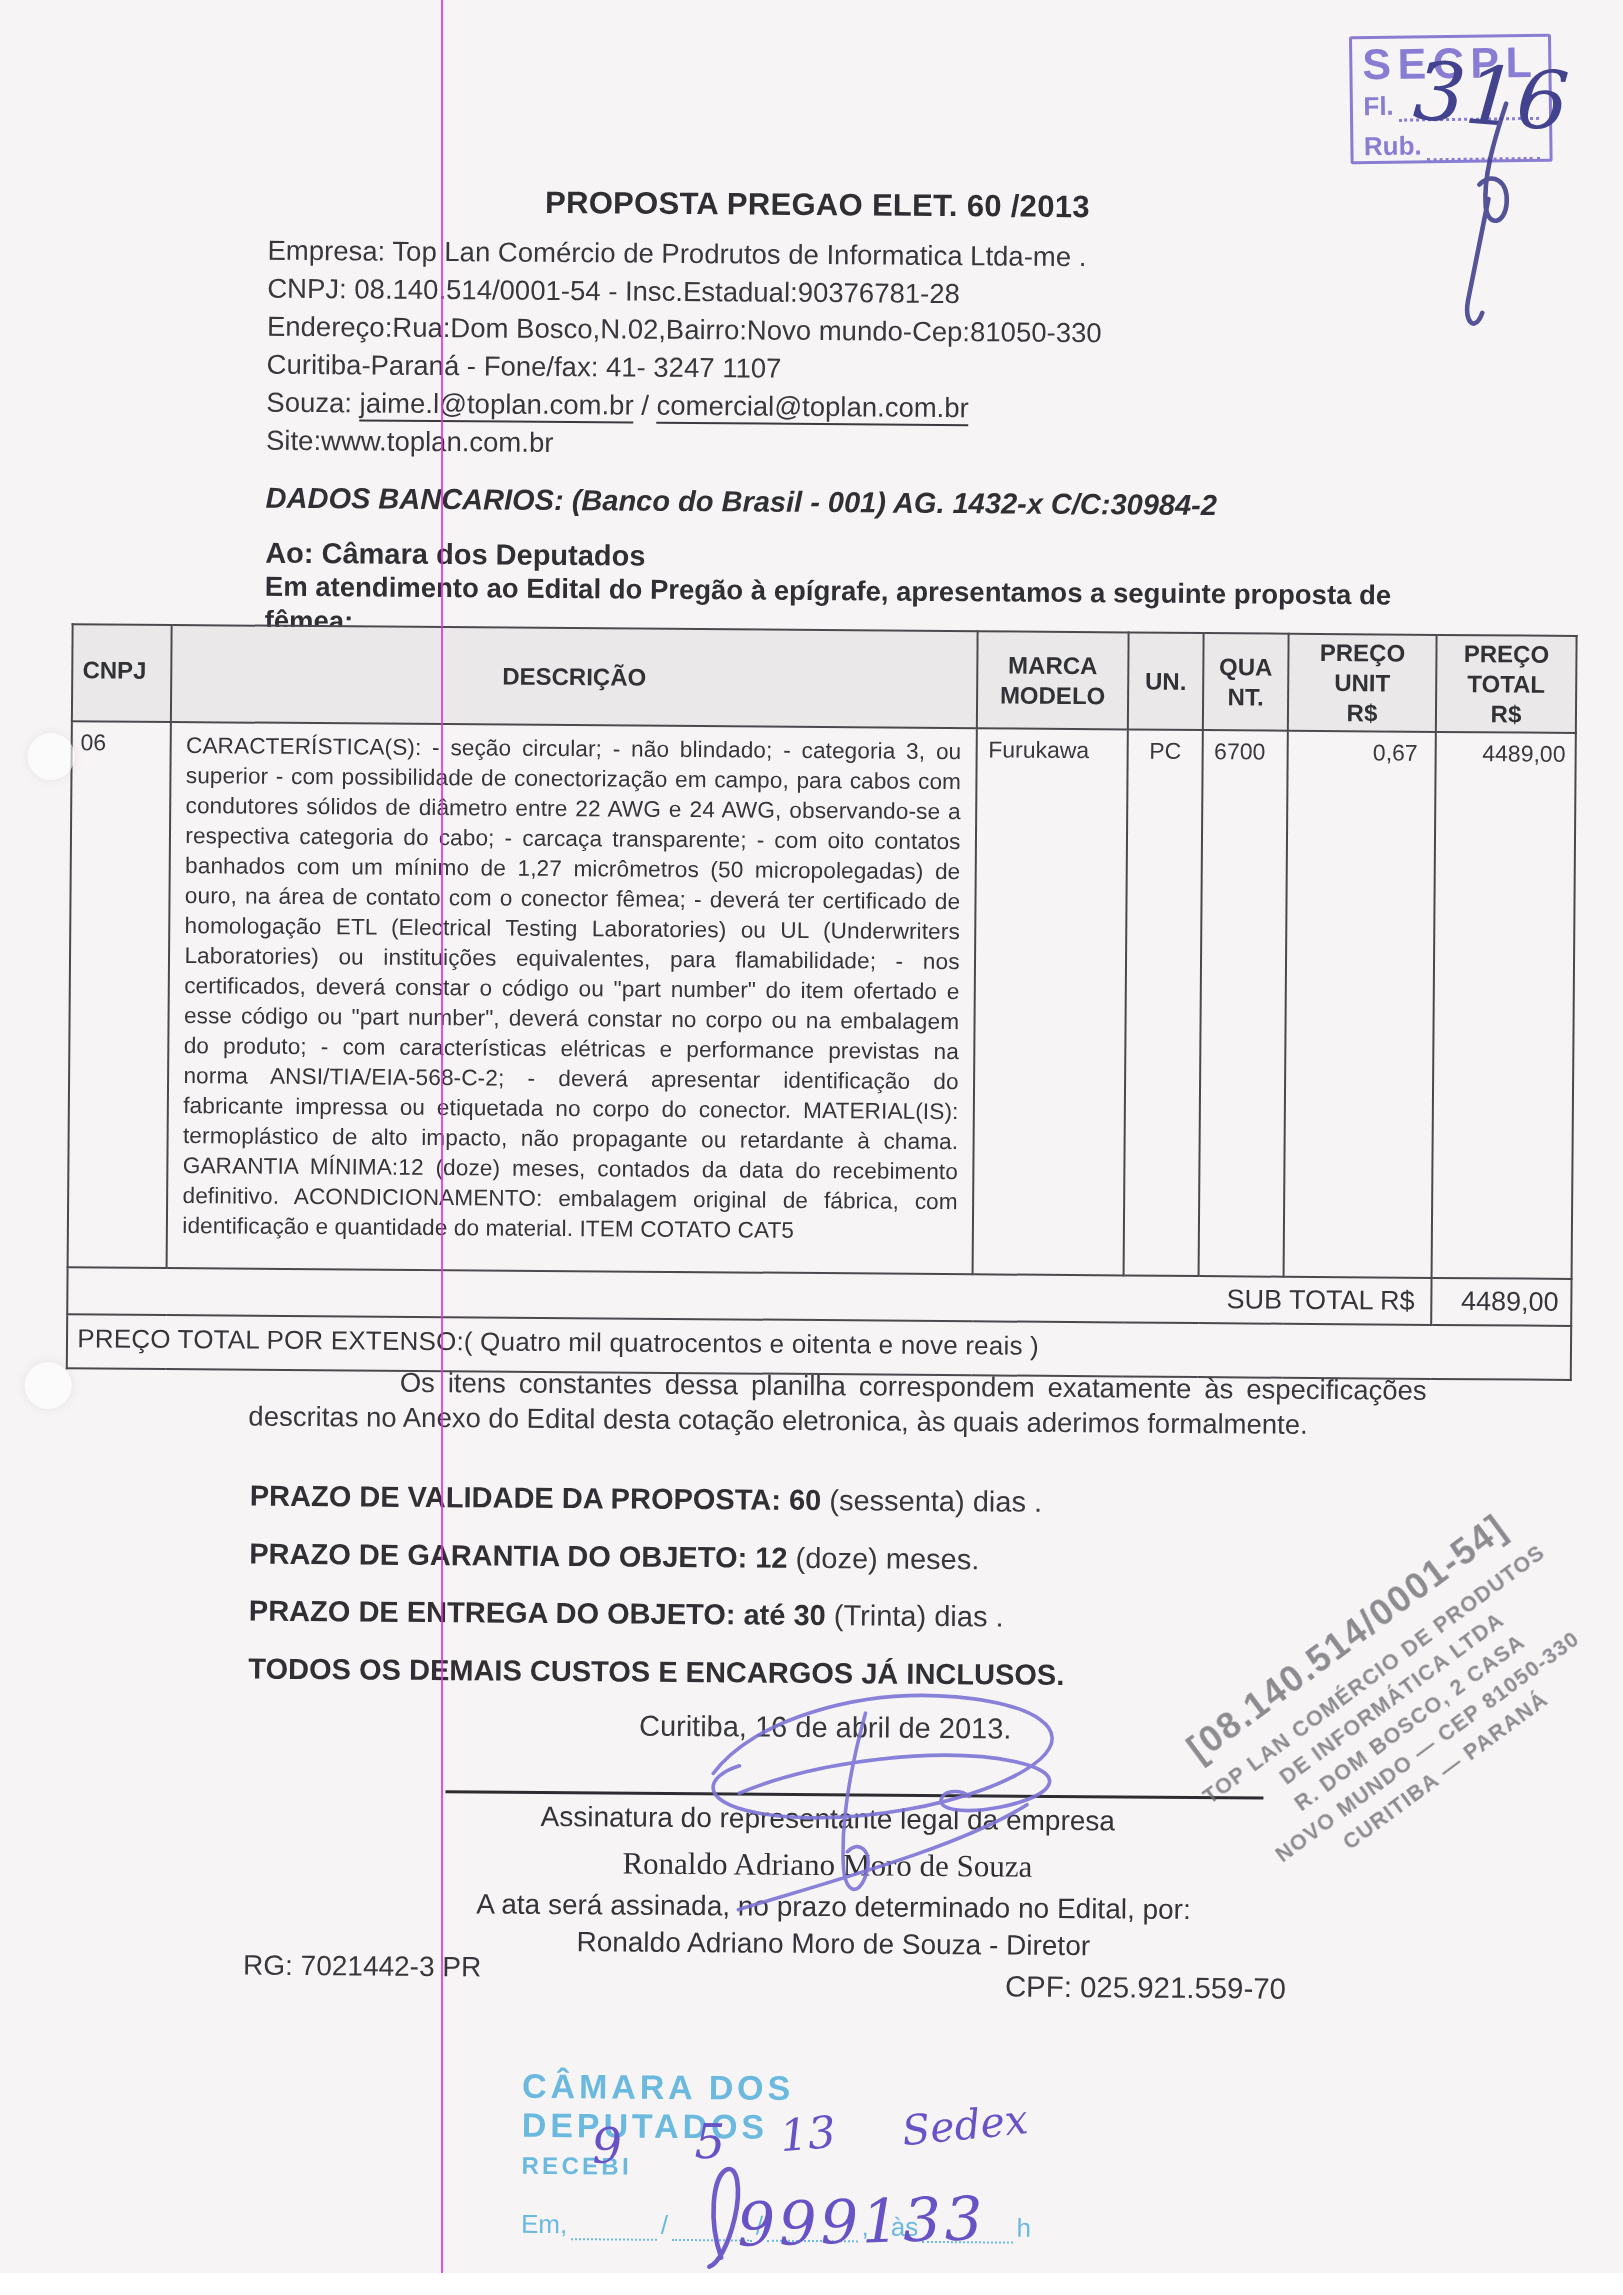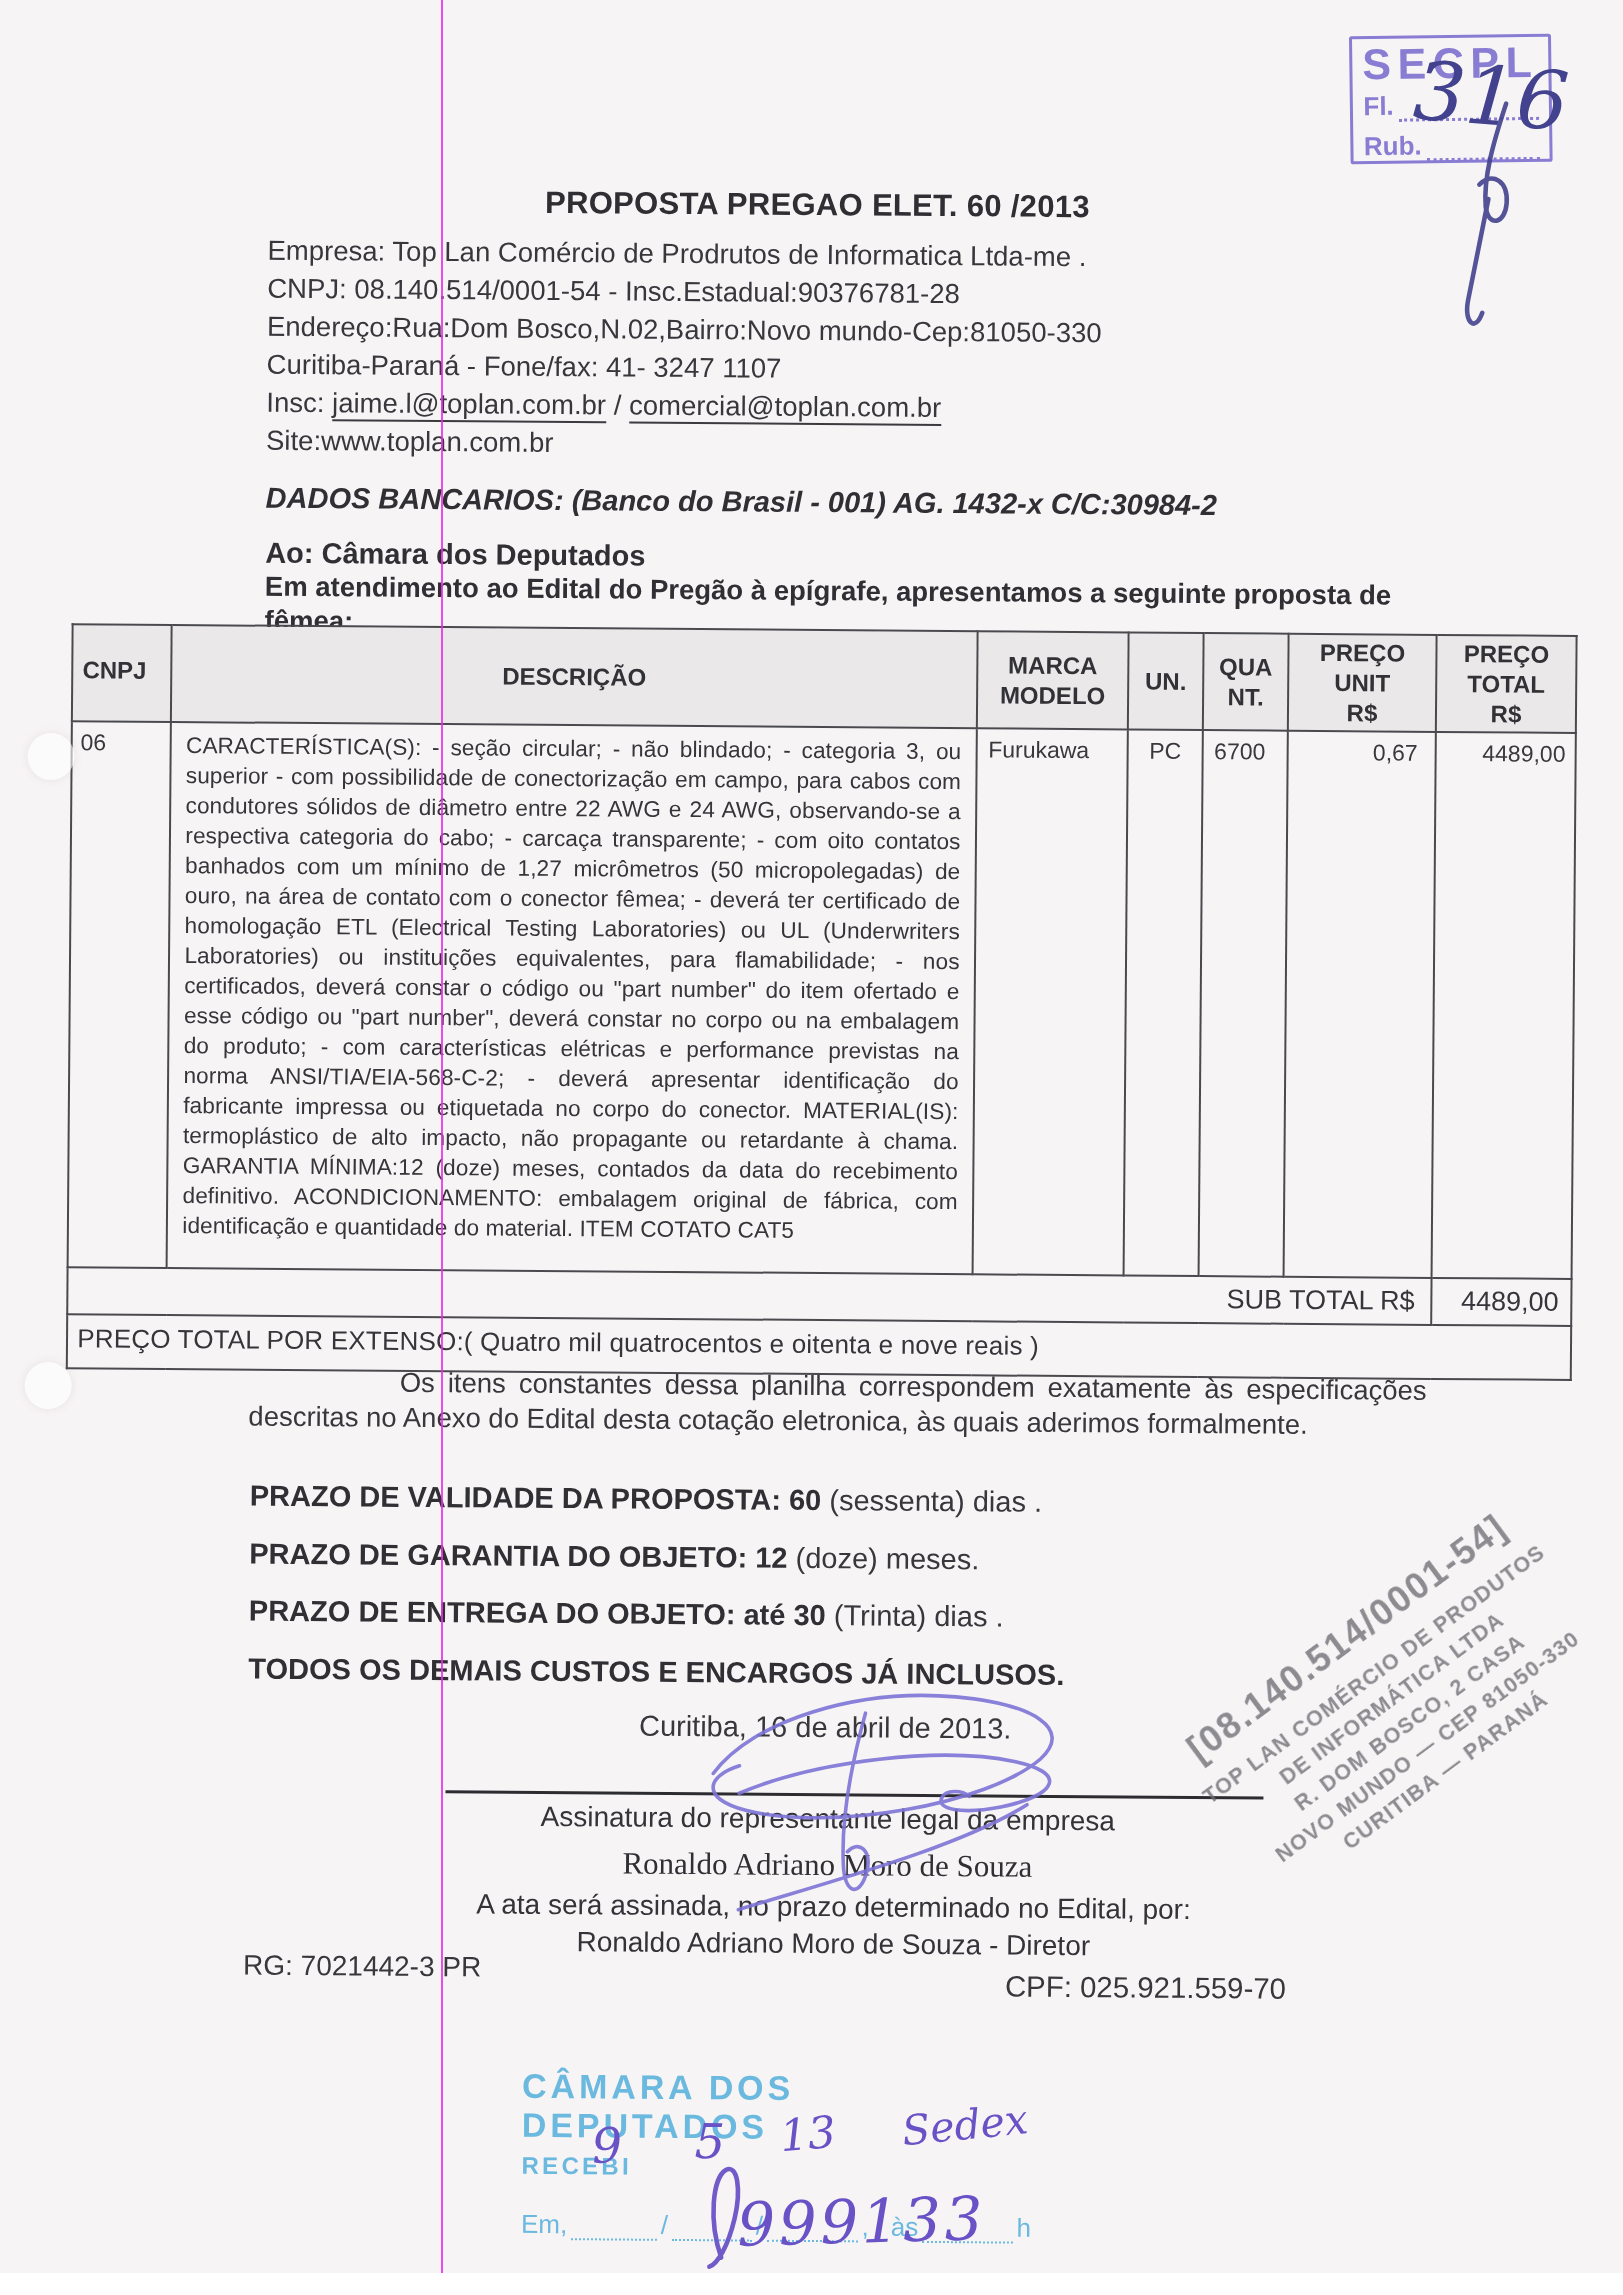--- a/index.html
+++ b/index.html
@@ -78,21 +78,21 @@
     <div class="abs pen-blue" style="left:1407px;top:44px;font-size:81px;transform:rotate(4deg);z-index:31;">316</div>
 
     <div class="abs title center" style="left:0;top:187px;width:1623px;">PROPOSTA PREGAO ELET. 60 /2013</div>
 
     <div class="abs info" style="left:262px;top:236px;width:1243px;">
       <div>Empresa: Top Lan Comércio de Prodrutos de Informatica Ltda-me .</div>
       <div>CNPJ: 08.140.514/0001-54 - Insc.Estadual:90376781-28</div>
       <div>Endereço:Rua:Dom Bosco,N.02,Bairro:Novo mundo-Cep:81050-330</div>
       <div>Curitiba-Paraná - Fone/fax: 41- 3247 1107</div>
       <div>
-        <span>Insc: </span><span class="u">jaime.l@toplan.com.br</span><span> / </span><span class="u">comercial@toplan.com.br</span>
+        <span>Souza: </span><span class="u">jaime.l@toplan.com.br</span><span> / </span><span class="u">comercial@toplan.com.br</span>
       </div>
       <div>Site:www.toplan.com.br</div>
     </div>
 
     <div class="abs bank" style="left:262px;top:486px;">DADOS BANCARIOS: (Banco do Brasil - 001) AG. 1432-x C/C:30984-2</div>
     <div class="abs addr" style="left:262px;top:541px;">Ao: Câmara dos Deputados</div>
     <div class="abs intro" style="left:262px;top:575px;">Em atendimento ao Edital do Pregão à epígrafe, apresentamos a seguinte proposta de</div>
     <div class="abs intro" style="left:262px;top:609px;">fêmea:</div>
 
     <table class="quote abs" style="left:69px;top:629px;">

